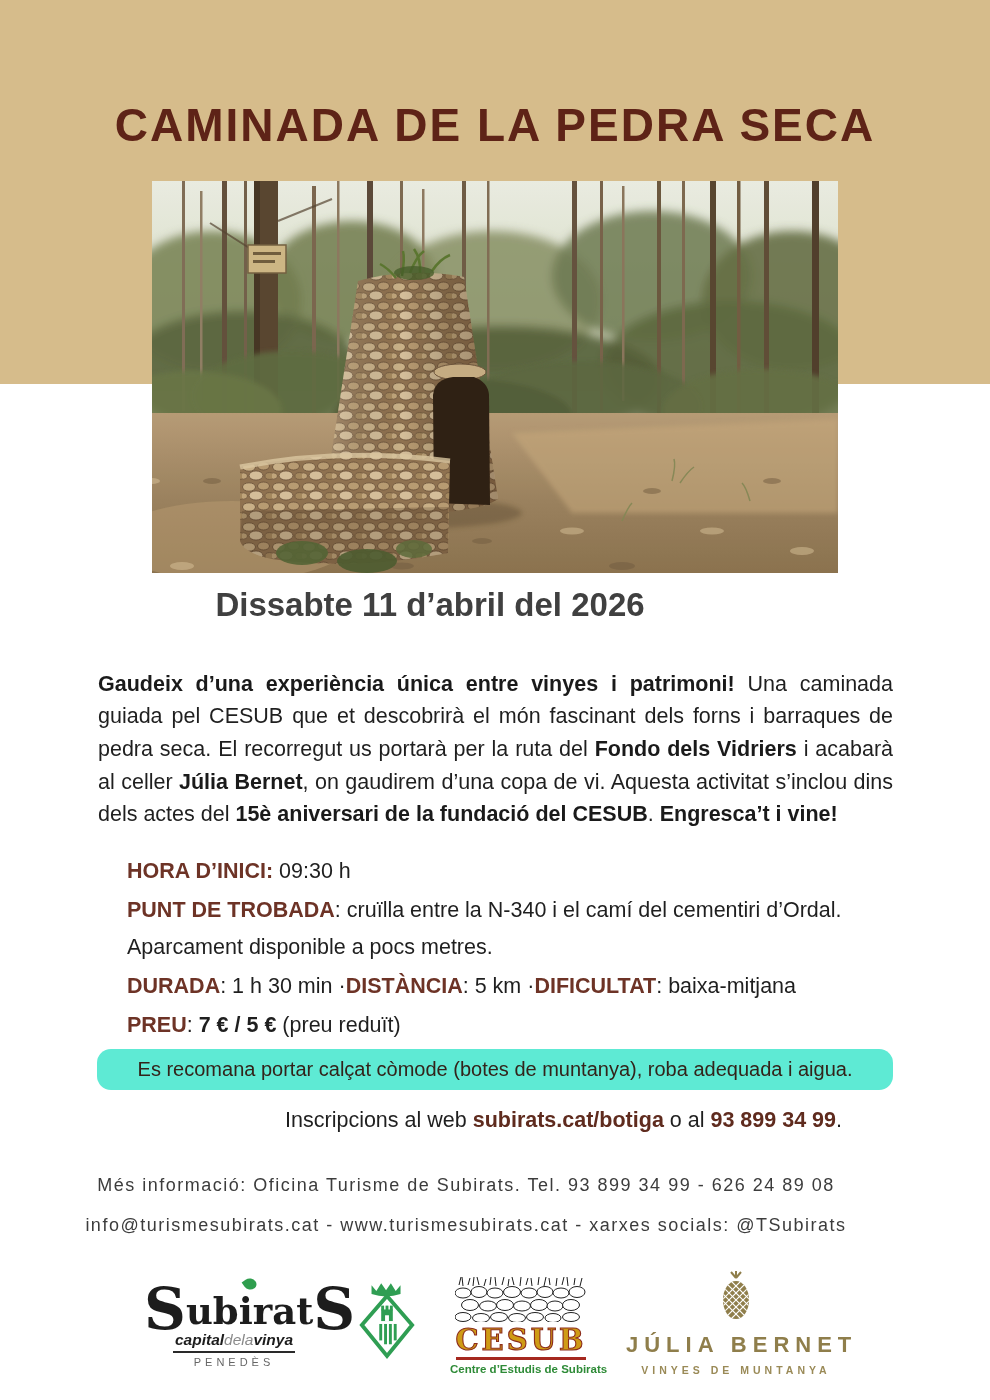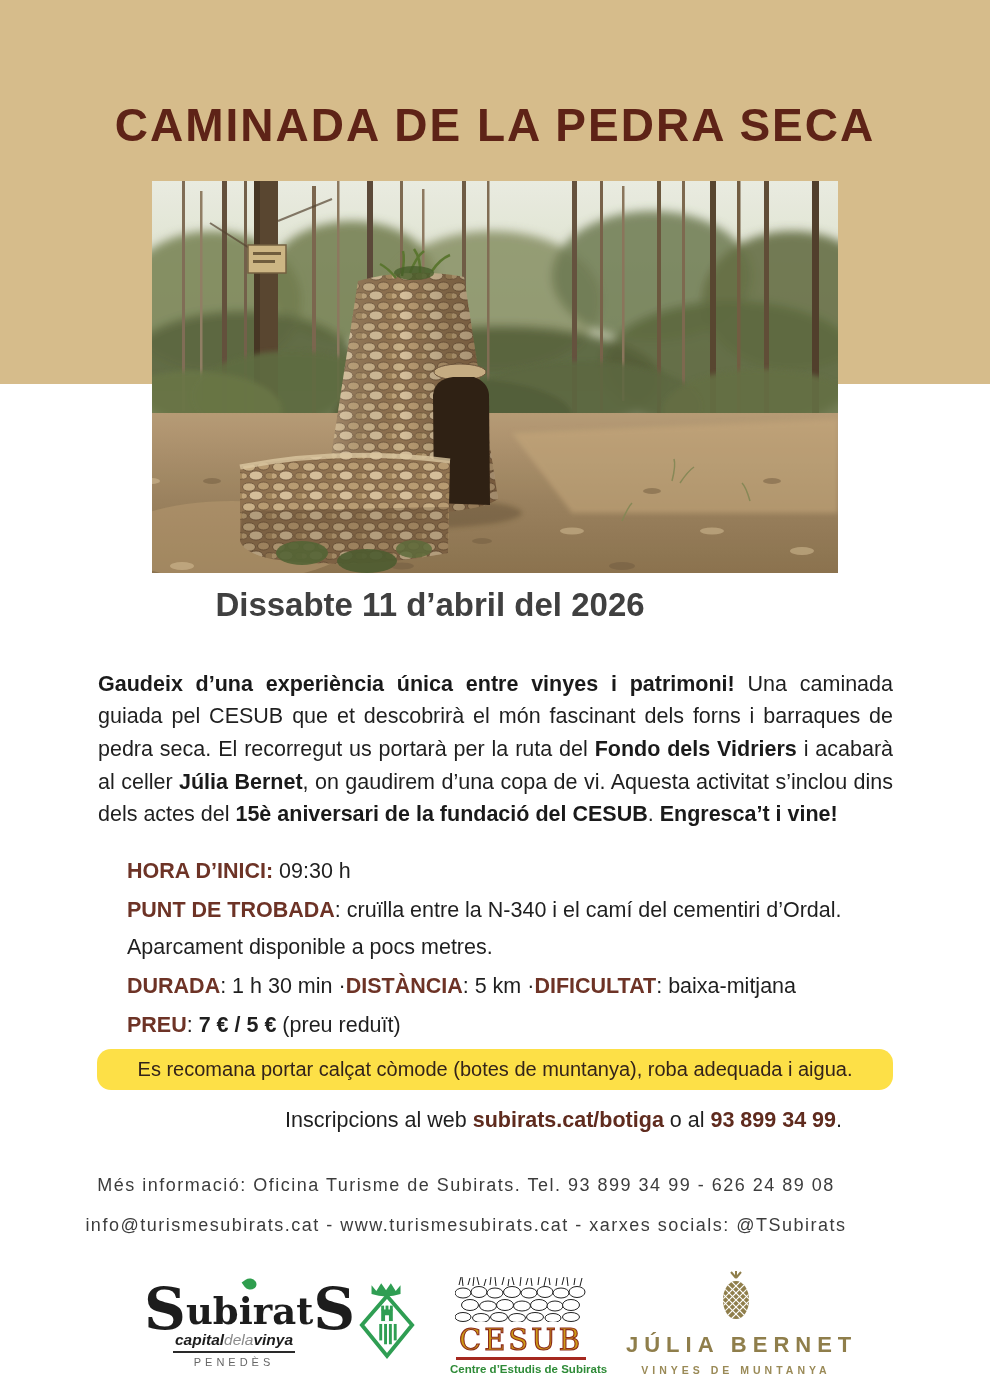--- a/index.html
+++ b/index.html
@@ -26,21 +26,21 @@
 
   
   .details{position:absolute;left:127px;top:853px;width:770px;
            font-size:21.5px;line-height:1.72;color:#1f1f1f;}
   .details p{margin:0 0 2px 0;}
   .lab{color:#6d3326;font-weight:bold;}
   .bld{font-weight:bold;}
 
   
   .notice{position:absolute;left:97px;top:1049px;width:796px;box-sizing:border-box;
-          background:#fde047;border-radius:14px;padding:9px 10px;
+          background:#5eead4;border-radius:14px;padding:9px 10px;
           text-align:center;font-size:20px;color:#33231a;}
 
   
   .signup{position:absolute;left:0;top:1108px;width:822px;text-align:right;
           font-size:21.5px;color:#1f1f1f;padding-left:20px;}
   .signup .strong{color:#5f2b1e;font-weight:bold;}
 
   
   .contact{position:absolute;left:0;top:1166px;width:932px;text-align:center;
            font-size:18px;letter-spacing:1.5px;line-height:2.2;color:#3c3c3c;}
@@ -63,21 +63,21 @@
            border-radius:0 60% 40% 60%;transform:rotate(-35deg);}
 
   
   .aj{display:flex;align-items:center;gap:14px;}
   .aj-text{text-align:left;}
   .aj-small{font-size:13px;font-weight:bold;letter-spacing:0.5px;color:#474747;}
   .aj-big{font-size:33px;font-weight:bold;color:#1f1f1f;margin-top:2px;}
 
   
   .ce{width:142px;text-align:center;}
-  .ce-word{font-family:"DejaVu Serif",serif;font-weight:normal;font-size:29px;line-height:1;
+  .ce-word{font-family:"DejaVu Serif",serif;font-weight:bold;font-size:29px;line-height:1;
            color:#cf9b15;letter-spacing:3px;-webkit-text-stroke:1.1px #8c2c1c;}
   .ce-rule{height:3px;background:#a5281f;margin:2px 6px 3px;}
   .ce-sub{font-size:11.5px;font-weight:bold;color:#2e8b37;white-space:nowrap;}
 
   
   .jb{width:220px;text-align:center;color:#8f7e4b;}
   .jb-name{font-size:22px;font-weight:bold;letter-spacing:6px;margin-top:6px;white-space:nowrap;}
   .jb-sub{font-size:10.5px;font-weight:bold;letter-spacing:4px;color:#9a8a57;margin-top:6px;white-space:nowrap;}
 </style>
 </head>

